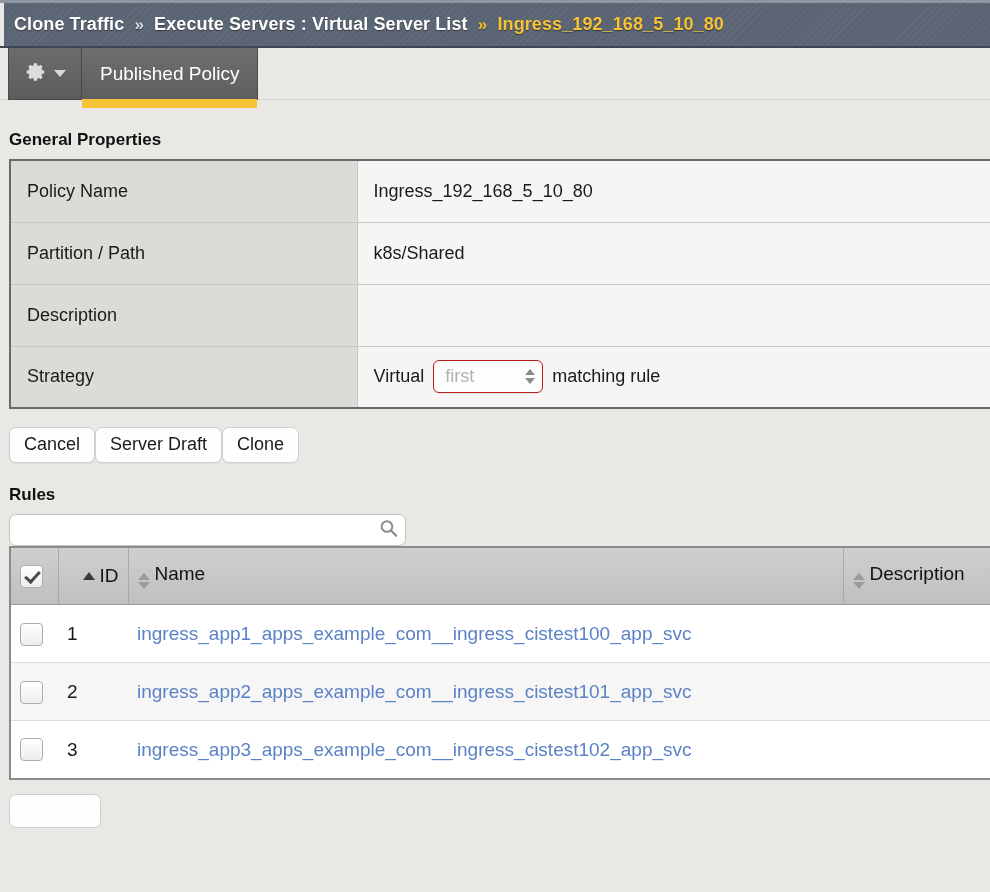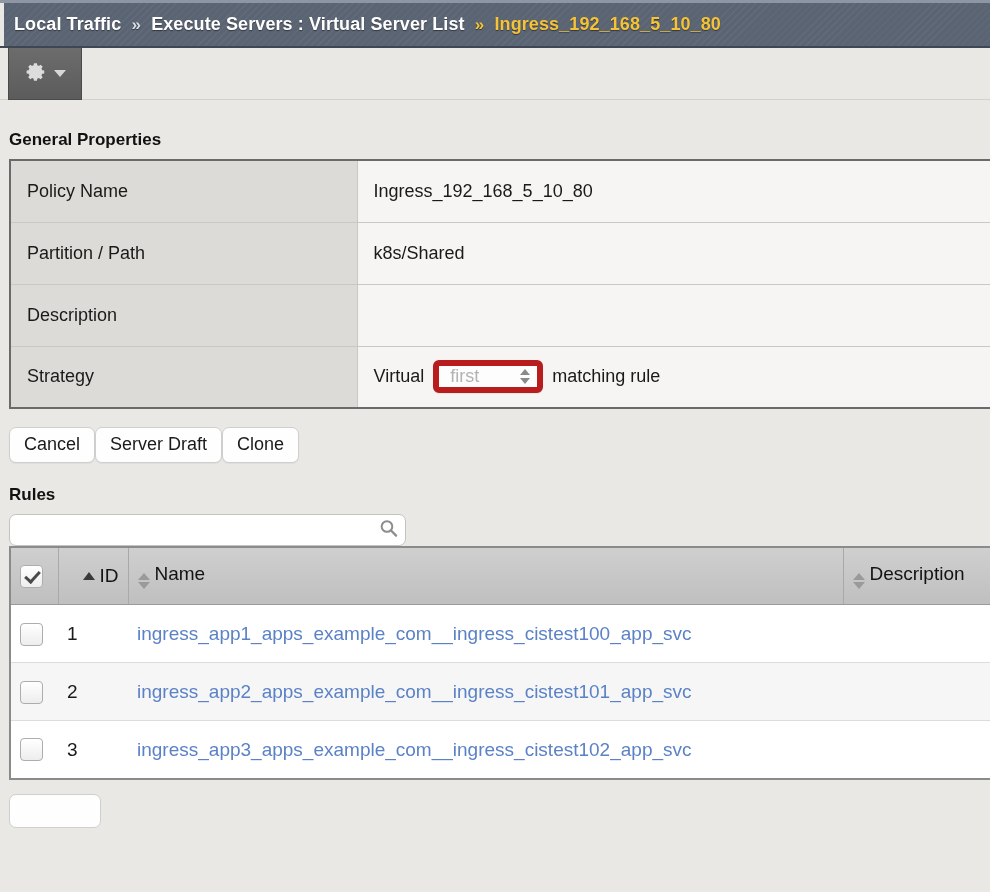--- a/index.html
+++ b/index.html
@@ -138,21 +138,21 @@
   .props td.value { background: #f6f5f3; }
 
   .strategy-line { display: flex; align-items: center; gap: 9px; }
   .fake-select {
     display: inline-flex; align-items: center;
     gap: 10px;
     min-width: 110px;
     height: 33px;
     padding: 0 7px 0 11px;
     background: #fdfdfd;
-    border: 6px solid #b91c1c;
+    border: 1px solid #b91c1c;
     border-radius: 6px;
     color: #b3b3b3;
     font-size: 18px;
     box-shadow: 0 1px 1px rgba(0,0,0,0.06);
     cursor: default;
     justify-content: space-between;
   }
   .stepper { display:flex; flex-direction:column; gap:3px; align-items:center; }
   .stepper i {
     display:block; width:0; height:0;
@@ -295,37 +295,40 @@
     background: #fefefe;
     border: 1px solid #cfcfcf;
     border-radius: 7px;
   }
 </style>
 </head>
 <body>
 
 <div class="crumb-wrap">
   <div class="crumb">
-    <span>Local Traffic</span>
+    <span>Clone Traffic</span>
     <span class="sep">»</span>
     <span>Execute Servers : Virtual Server List</span>
     <span class="sep gold">»</span>
     <span class="current">Ingress_192_168_5_10_80</span>
   </div>
 </div>
 
 <div class="tabstrip">
   <div class="gear-tab">
     <span class="gear-icon">
       <svg width="22" height="22" viewBox="0 0 24 24" aria-hidden="true">
         <path fill="#dcdcdc" d="M12 8.2a3.8 3.8 0 1 0 0 7.6 3.8 3.8 0 0 0 0-7.6zm0 5.9a2.1 2.1 0 1 1 0-4.2 2.1 2.1 0 0 1 0 4.2z"></path>
         <path fill="#dcdcdc" d="M21 13.6v-3.2l-2.3-.4a7 7 0 0 0-.7-1.7l1.3-1.9-2.3-2.3-1.9 1.3a7 7 0 0 0-1.7-.7L13 2.4H9.8l-.4 2.3c-.6.2-1.2.4-1.7.7L5.8 4.1 3.5 6.4l1.3 1.9c-.3.5-.5 1.1-.7 1.7l-2.3.4v3.2l2.3.4c.2.6.4 1.2.7 1.7l-1.3 1.9 2.3 2.3 1.9-1.3c.5.3 1.1.5 1.7.7l.4 2.3H13l.4-2.3c.6-.2 1.2-.4 1.7-.7l1.9 1.3 2.3-2.3-1.3-1.9c.3-.5.5-1.1.7-1.7l2.3-.4z"></path>
       </svg>
     </span>
     <span class="caret-down"></span>
+  </div>
+  <div class="tab active">
+    <span>Published Policy</span>
   </div>
 </div>
 
 <div class="section-title">General Properties</div>
 
 <table class="props">
   <tbody>
     <tr>
       <td class="label">Policy Name</td>
       <td class="value">Ingress_192_168_5_10_80</td>

